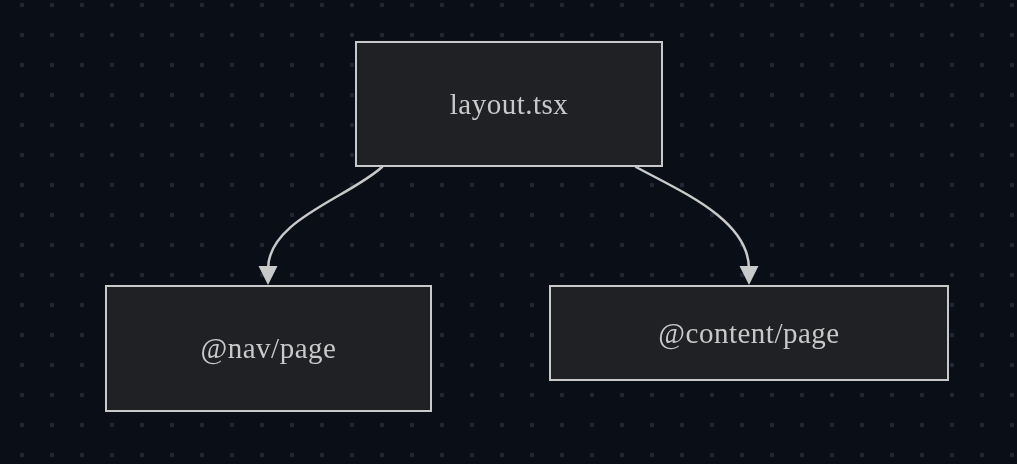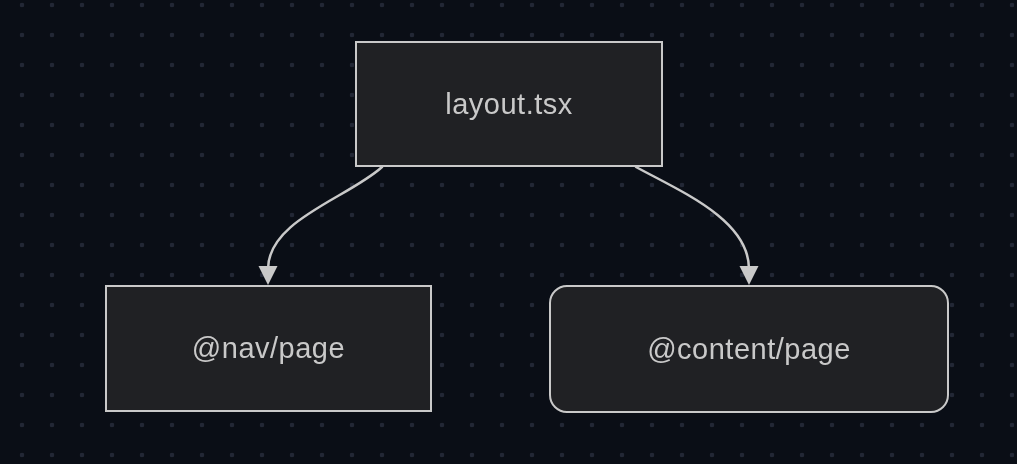--- a/index.html
+++ b/index.html
@@ -9,40 +9,40 @@
   }
   .canvas {
     position: relative;
     width: 1017px;
     height: 464px;
     background-color: #0a0e16;
     background-image: radial-gradient(circle, #222735 2px, rgba(0,0,0,0) 2.6px);
     background-size: 30px 30px;
     background-position: 7px -10px;
     overflow: hidden;
-    font-family: Liberation Sans, sans-serif;
+    font-family: Liberation Serif, serif;
   }
   .node {
     position: absolute;
     box-sizing: border-box;
     background: #202124;
     border: 2px solid #c9c9c9;
     display: flex;
     align-items: center;
     justify-content: center;
   }
   .node .label {
     color: #c9c9c9;
     font-size: 29px;
     letter-spacing: 0.5px;
     white-space: nowrap;
   }
   .node-layout  { left: 355px; top: 41px;  width: 308px; height: 126px; }
   .node-nav     { left: 105px; top: 285px; width: 327px; height: 127px; align-items: center; }
-  .node-content { left: 549px; top: 285px; width: 400px; height: 128px; border-radius: 18px; }
+  .node-content { left: 549px; top: 285px; width: 400px; height: 96px; }
   svg.edges {
     position: absolute;
     left: 0; top: 0;
     width: 1017px;
     height: 464px;
     pointer-events: none;
   }
   svg.edges path {
     fill: none;
     stroke: #c9c9c9;

